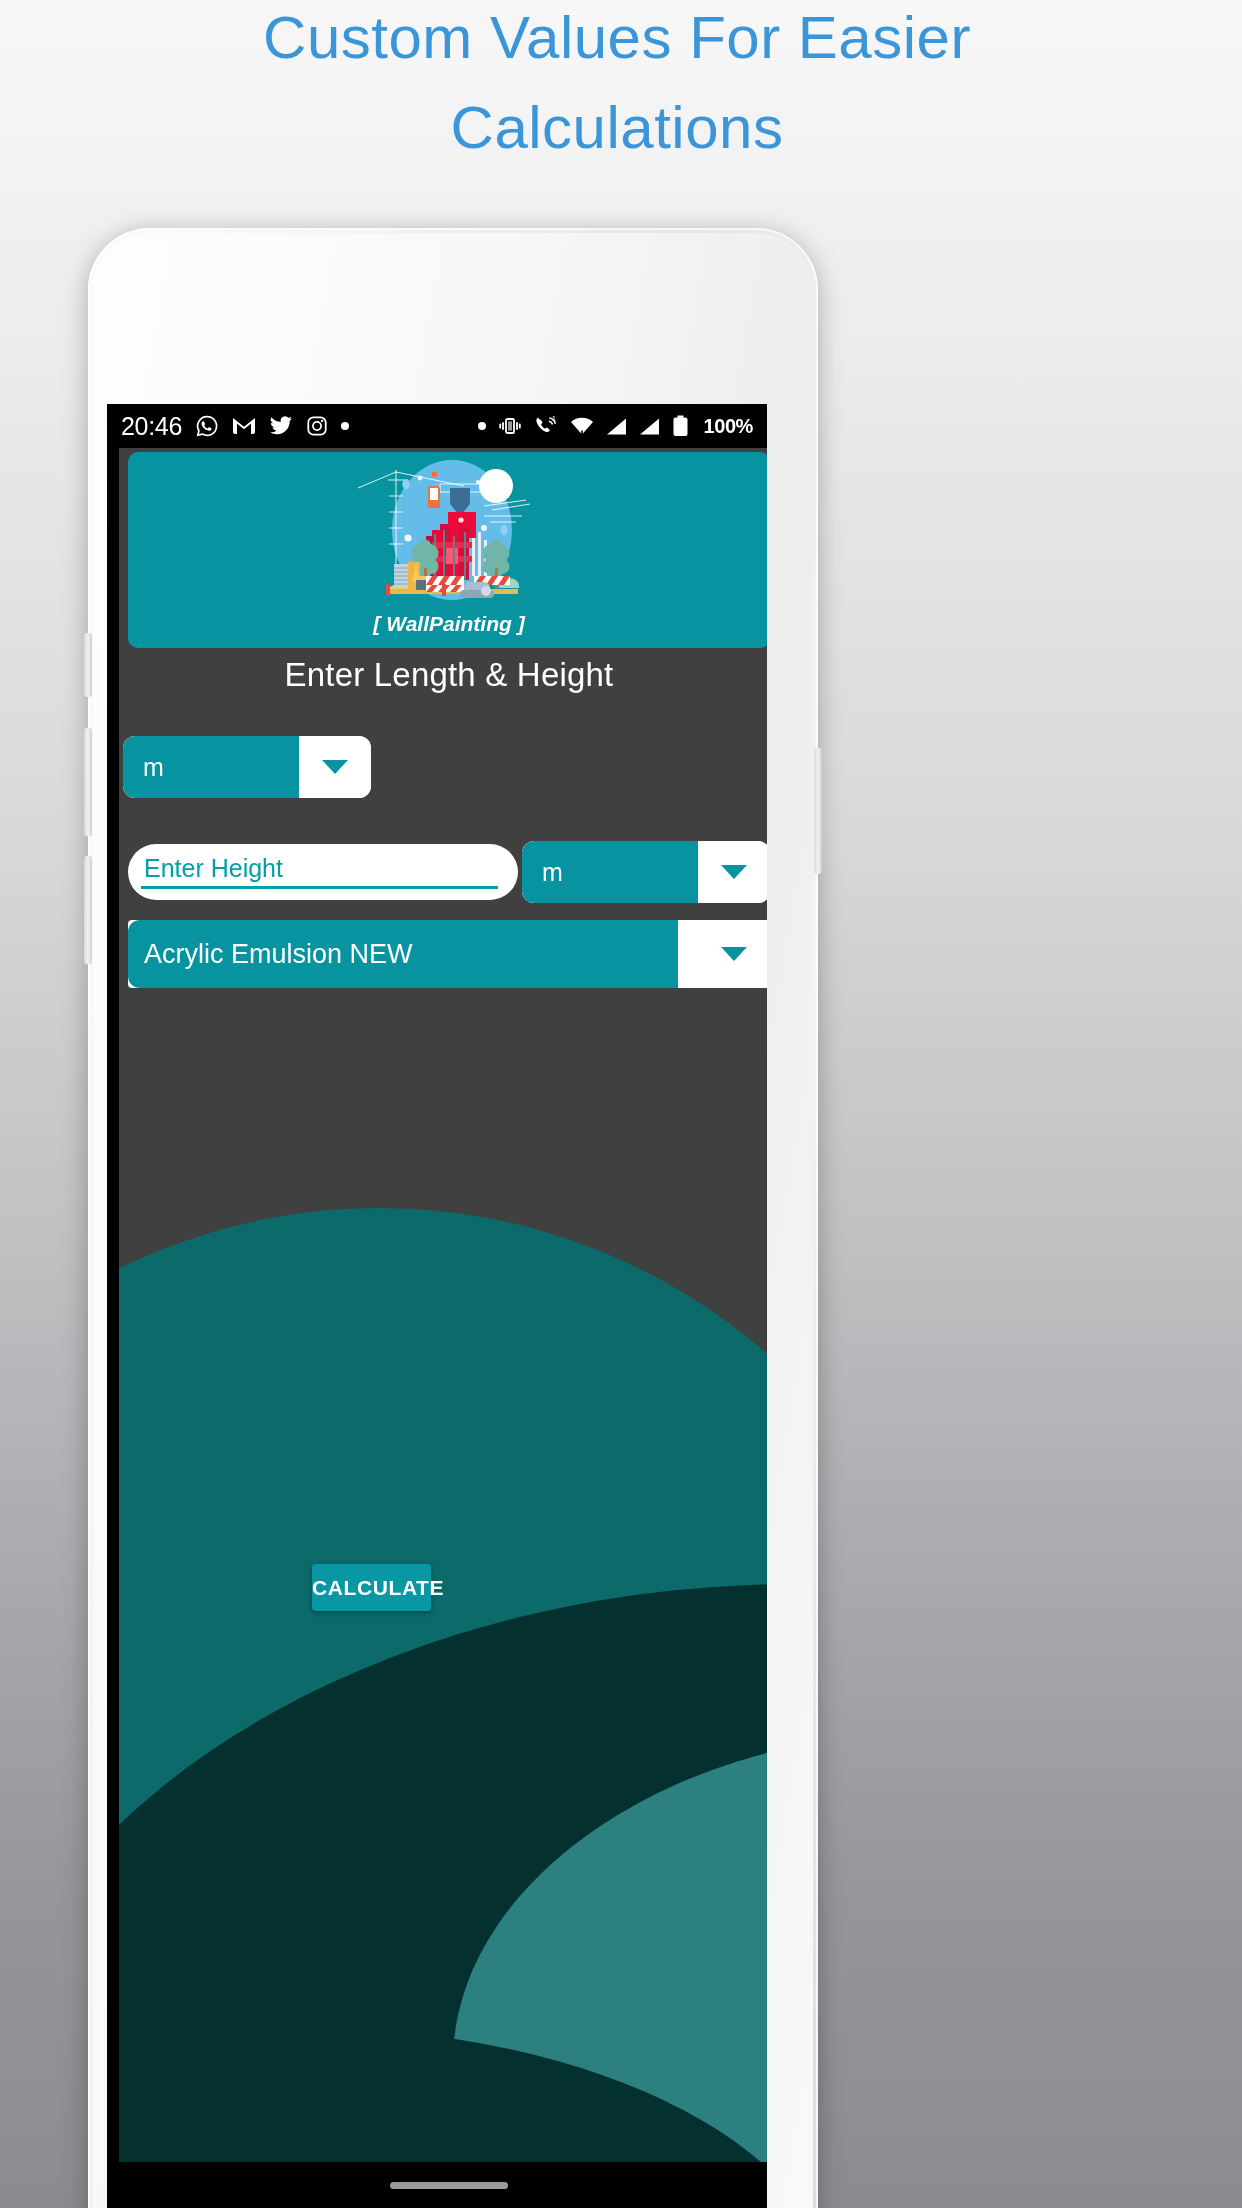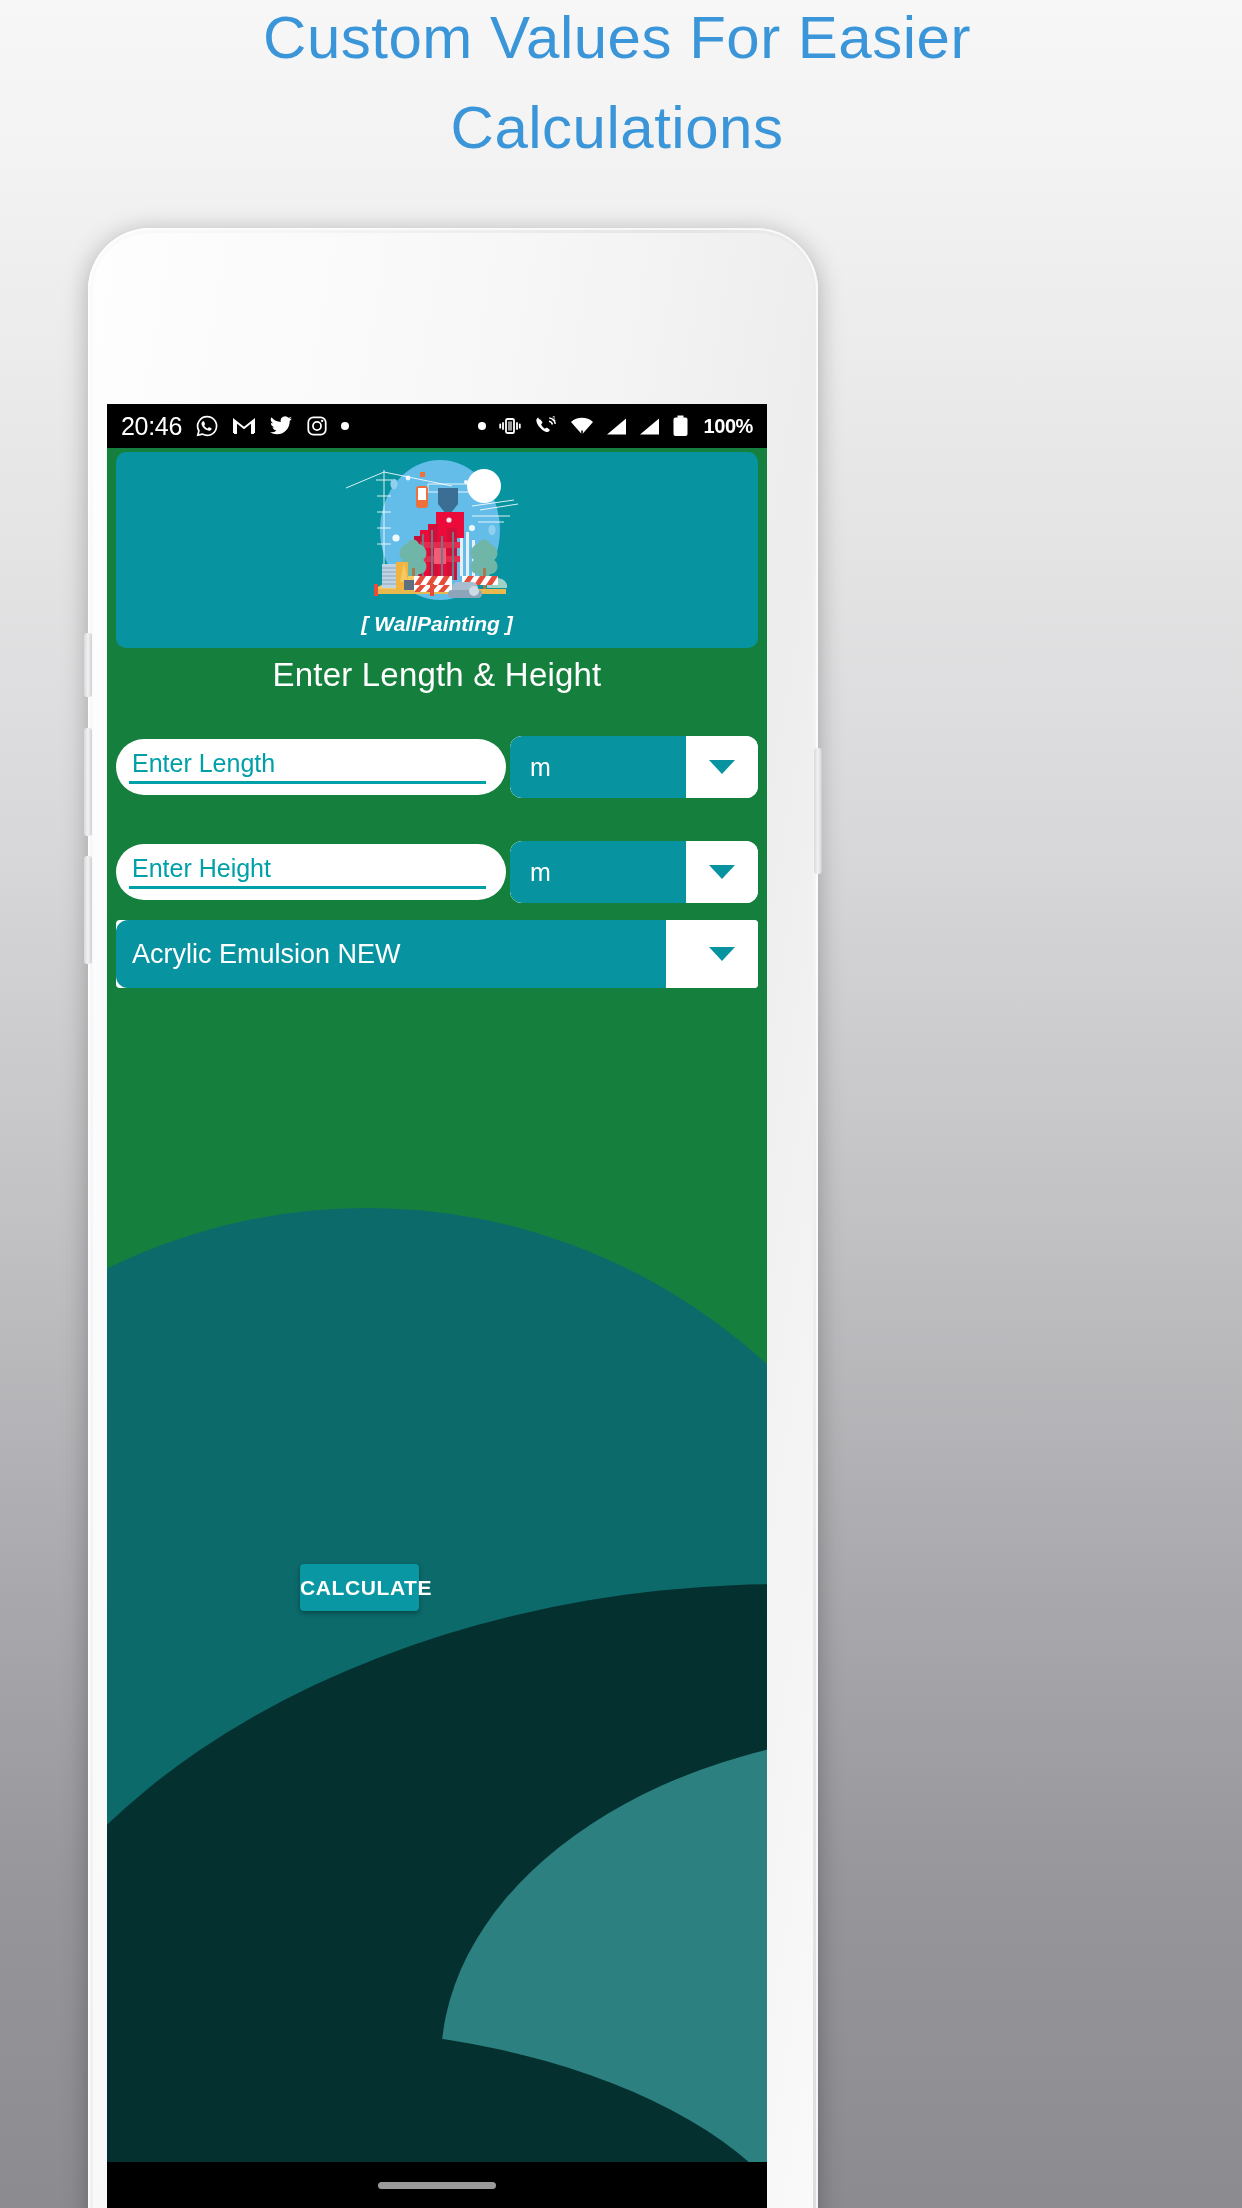--- a/index.html
+++ b/index.html
@@ -65,22 +65,22 @@
     padding:0 14px; color:#fff;
   }
   .sb-left{ display:flex; align-items:center; gap:13px; }
   .sb-time{ font-size:25px; font-weight:400; letter-spacing:-.3px; }
   .sb-right{ margin-left:auto; display:flex; align-items:center; gap:12px; }
   .ic{ display:inline-flex; align-items:center; justify-content:center; }
   .sb-dot{ width:8px; height:8px; border-radius:50%; background:#fff; display:inline-block; }
   .sb-pct{ font-size:20px; font-weight:700; letter-spacing:-.4px; margin-left:2px; }
 
   
-  .app{ position:absolute; top:44px; left:0; width:720px; height:1760px;
-        background:#15803d; overflow:hidden; }
+  .app{ position:absolute; top:44px; left:12px; width:720px; height:1760px;
+        background:#404040; overflow:hidden; }
 
   
   .curve-a{ position:absolute; left:-330px; top:760px; width:1180px; height:1180px;
             background:#0c6a6b; border-radius:50%; }
   .curve-b{ position:absolute; left:-150px; top:1140px; width:1500px; height:900px;
             background:#04302f; border-radius:55% 55% 0 0 / 60% 60% 0 0;
             transform:rotate(-6deg); }
   .curve-c{ position:absolute; left:330px; top:1290px; width:760px; height:520px;
             background:#2d8080; border-radius:60% 0 0 0; transform:rotate(-4deg); }
   .curve-d{ position:absolute; left:-40px; top:1580px; width:760px; height:400px;
@@ -330,24 +330,20 @@
         <circle cx="142" cy="133" r="5" fill="#cddbe6"></circle>
         <rect x="42" y="126" width="4" height="12" fill="#e54d3a"></rect>
         <rect x="98" y="126" width="4" height="12" fill="#e54d3a"></rect>
       </svg>
       <div class="hero-cap">[ WallPainting ]</div>
     </div>
 
     <div class="sec-title">Enter Length &amp; Height</div>
 
     <div class="row row-len">
-      <div class="txtfield">
-        <span class="ph">Enter Length</span>
-        <span class="underline"></span>
-      </div>
       <div class="unitsel">
         <div class="val">m</div>
         <div class="caret">
             <span class="tri"></span>
           </div>
       </div>
     </div>
 
     <div class="row row-hgt">
       <div class="txtfield">

